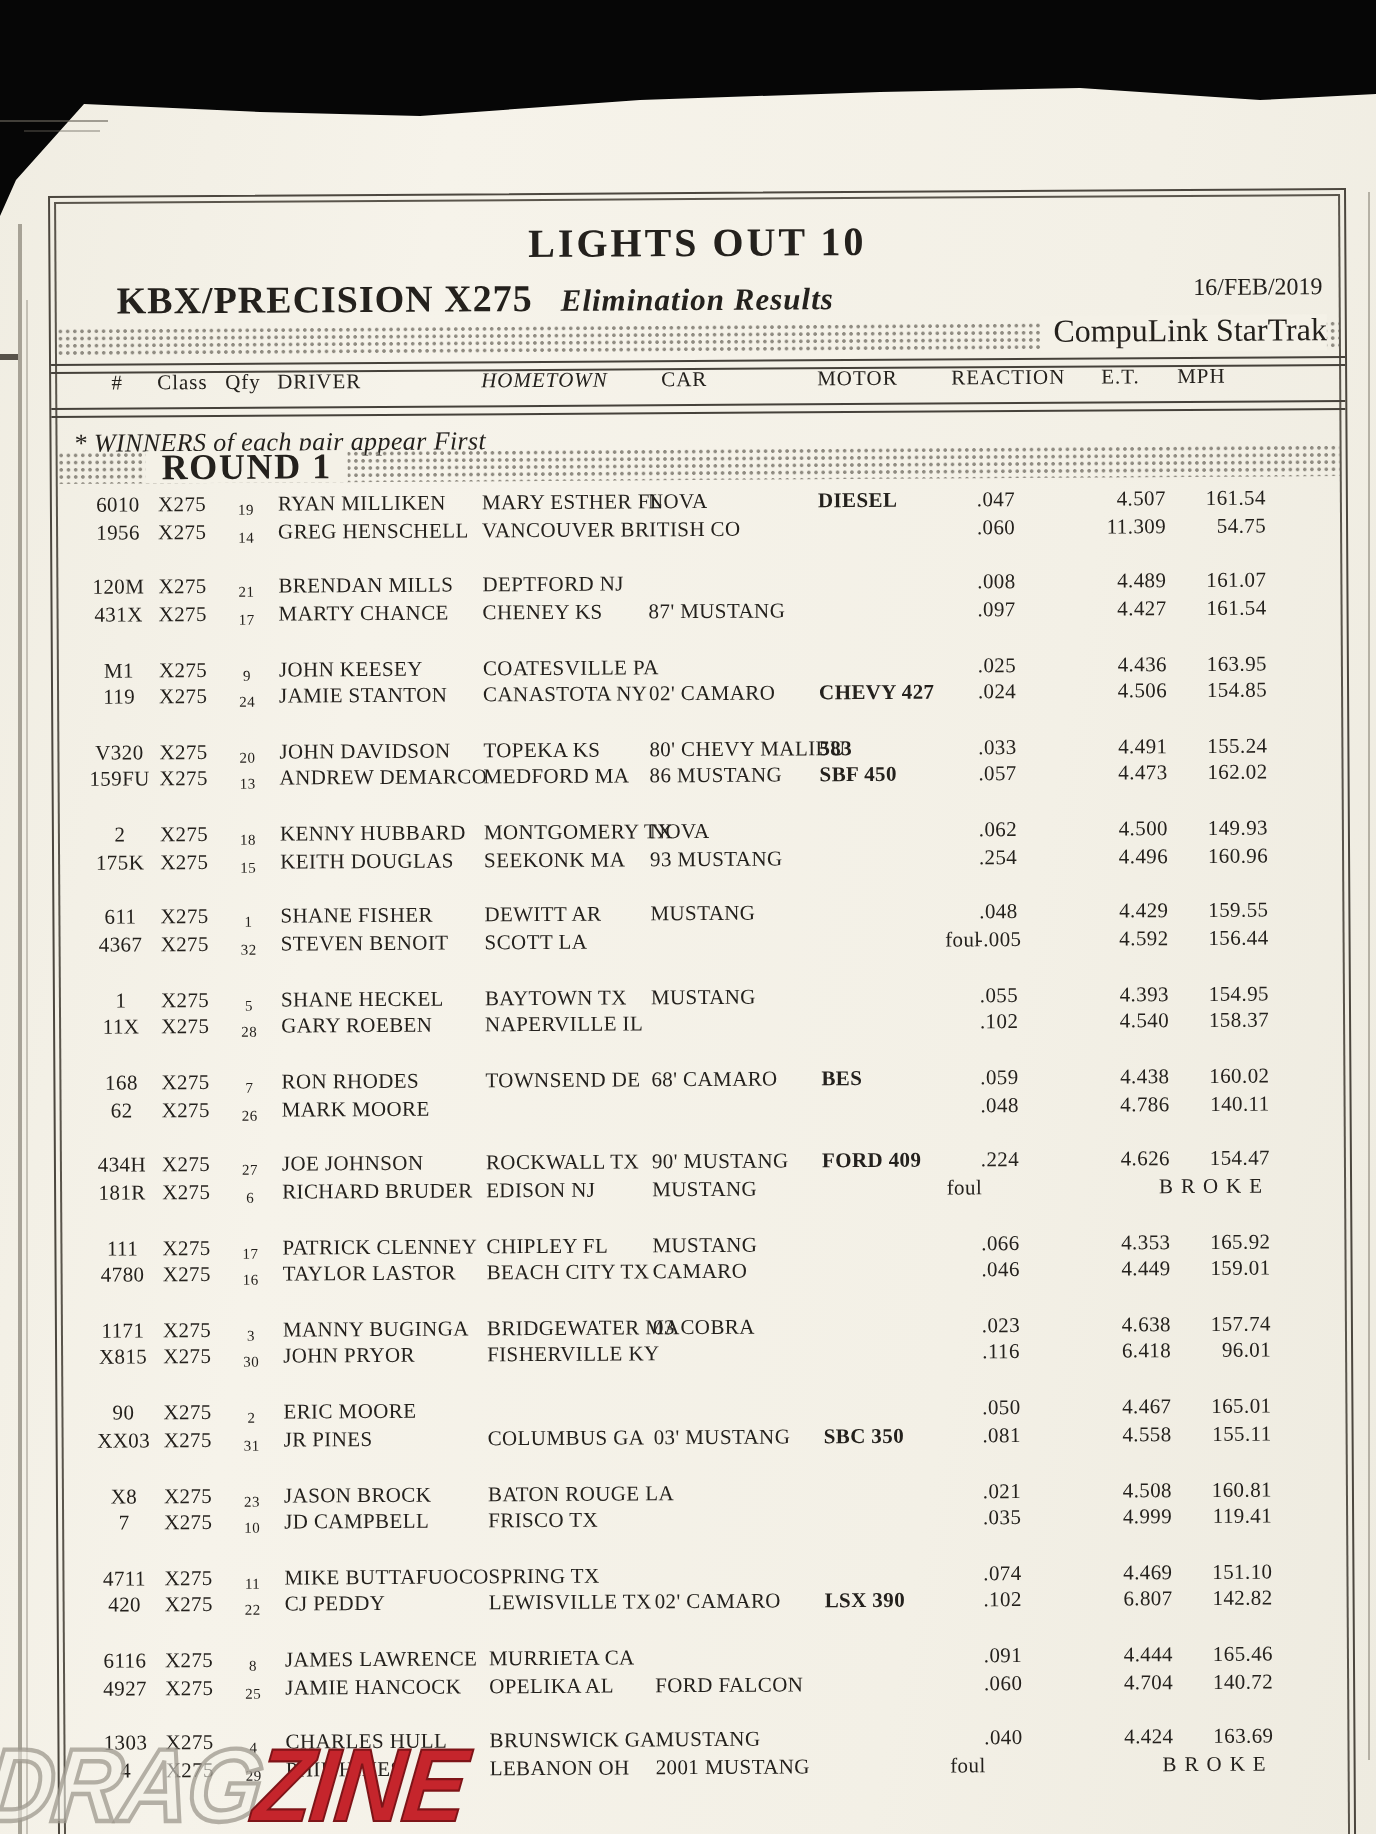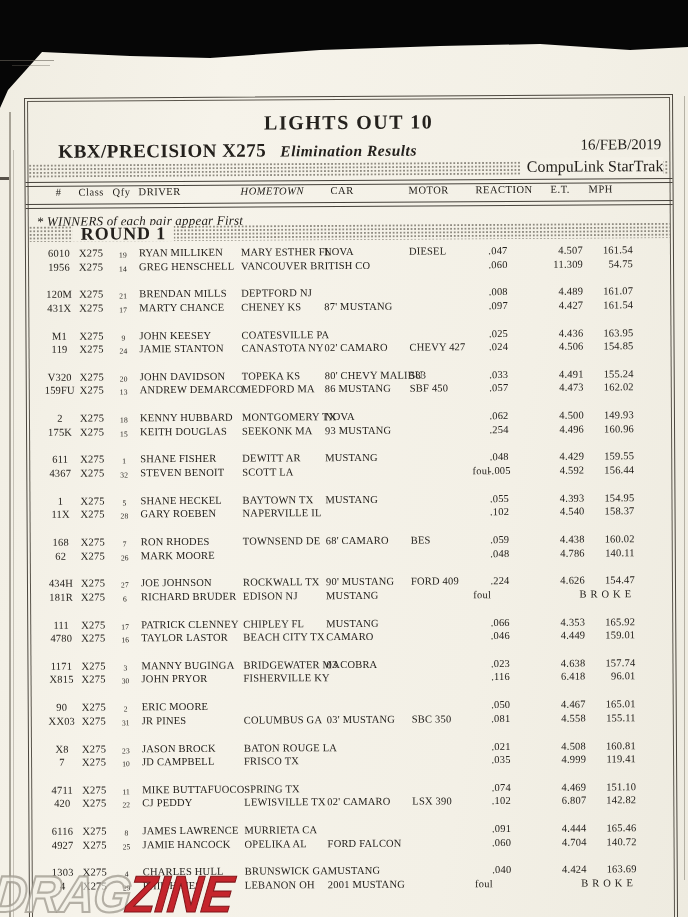--- a/index.html
+++ b/index.html
@@ -26,21 +26,21 @@
             color:#24211d;}
   #docinner *{white-space:nowrap;}
 
   .halftone{background-image:radial-gradient(circle,#8f8b81 0.8px,rgba(0,0,0,0) 1px);
             background-size:3.6px 3.6px;}
 
   #evtitle{position:absolute;top:11px;left:0;right:0;text-align:center;
            font-size:20px;font-weight:bold;letter-spacing:1.5px;}
   #classline{position:absolute;top:39px;left:30px;font-size:19px;font-weight:bold;letter-spacing:.5px;}
   #subtitle{font-size:15.5px;font-weight:600;font-style:italic;letter-spacing:.5px;margin-left:14px;}
-  #date{position:absolute;top:38px;right:8px;font-size:15px;}
+  #date{position:absolute;top:38px;right:8px;font-size:12px;}
   #band1{position:absolute;top:62px;left:0;right:0;height:14px;}
   #system{position:absolute;top:59px;right:6px;font-size:16px;background:#f4f1e7;padding-left:6px;}
 
   .dblrule{position:absolute;left:-3px;right:-3px;height:3px;
            border-top:1.2px solid #45413a;border-bottom:1.2px solid #45413a;}
   #rule1{top:80px;} #rule2{top:102px;}
 
   #headrow{position:absolute;top:85px;left:0;right:0;height:15px;font-size:10.5px;letter-spacing:.5px;}
   .hcell{position:absolute;top:0;}
   .h-num{left:8px;width:44px;text-align:center;}
@@ -56,21 +56,21 @@
   #rows{position:absolute;top:146px;left:0;right:0;}
   .pair{margin-bottom:14.3px;}
   .row{position:relative;height:13.5px;font-size:10.5px;}
   .cell{position:absolute;top:0;letter-spacing:.2px;}
   .c-num{left:8px;width:44px;text-align:center;}
   .c-cls{left:50px;width:36px;}
   .c-qfy{left:82px;width:24px;text-align:center;font-size:7.5px;top:3px;}
   .c-driver{left:110px;width:105px;}
   .c-hometown{left:212px;width:118px;}
   .c-car{left:295px;width:98px;}
-  .c-motor{left:380px;width:72px;}
+  .c-motor{left:380px;width:72px;font-weight:bold;}
   .c-foul{left:418px;width:42px;text-align:right;}
   .c-reaction{left:444px;width:50px;text-align:center;}
   .c-et{left:500px;width:54px;text-align:right;}
   .c-mph{left:556px;width:48px;text-align:right;}
   .c-broke{left:500px;width:104px;text-align:right;letter-spacing:4px;}
 
   
   #watermark{position:absolute;left:-4px;top:864px;z-index:5;
      font-family:"Liberation Sans",sans-serif;font-style:italic;font-weight:900;
      font-size:48px;letter-spacing:-1px;transform:skewX(-6deg) scaleY(1.08);transform-origin:0 0;}

